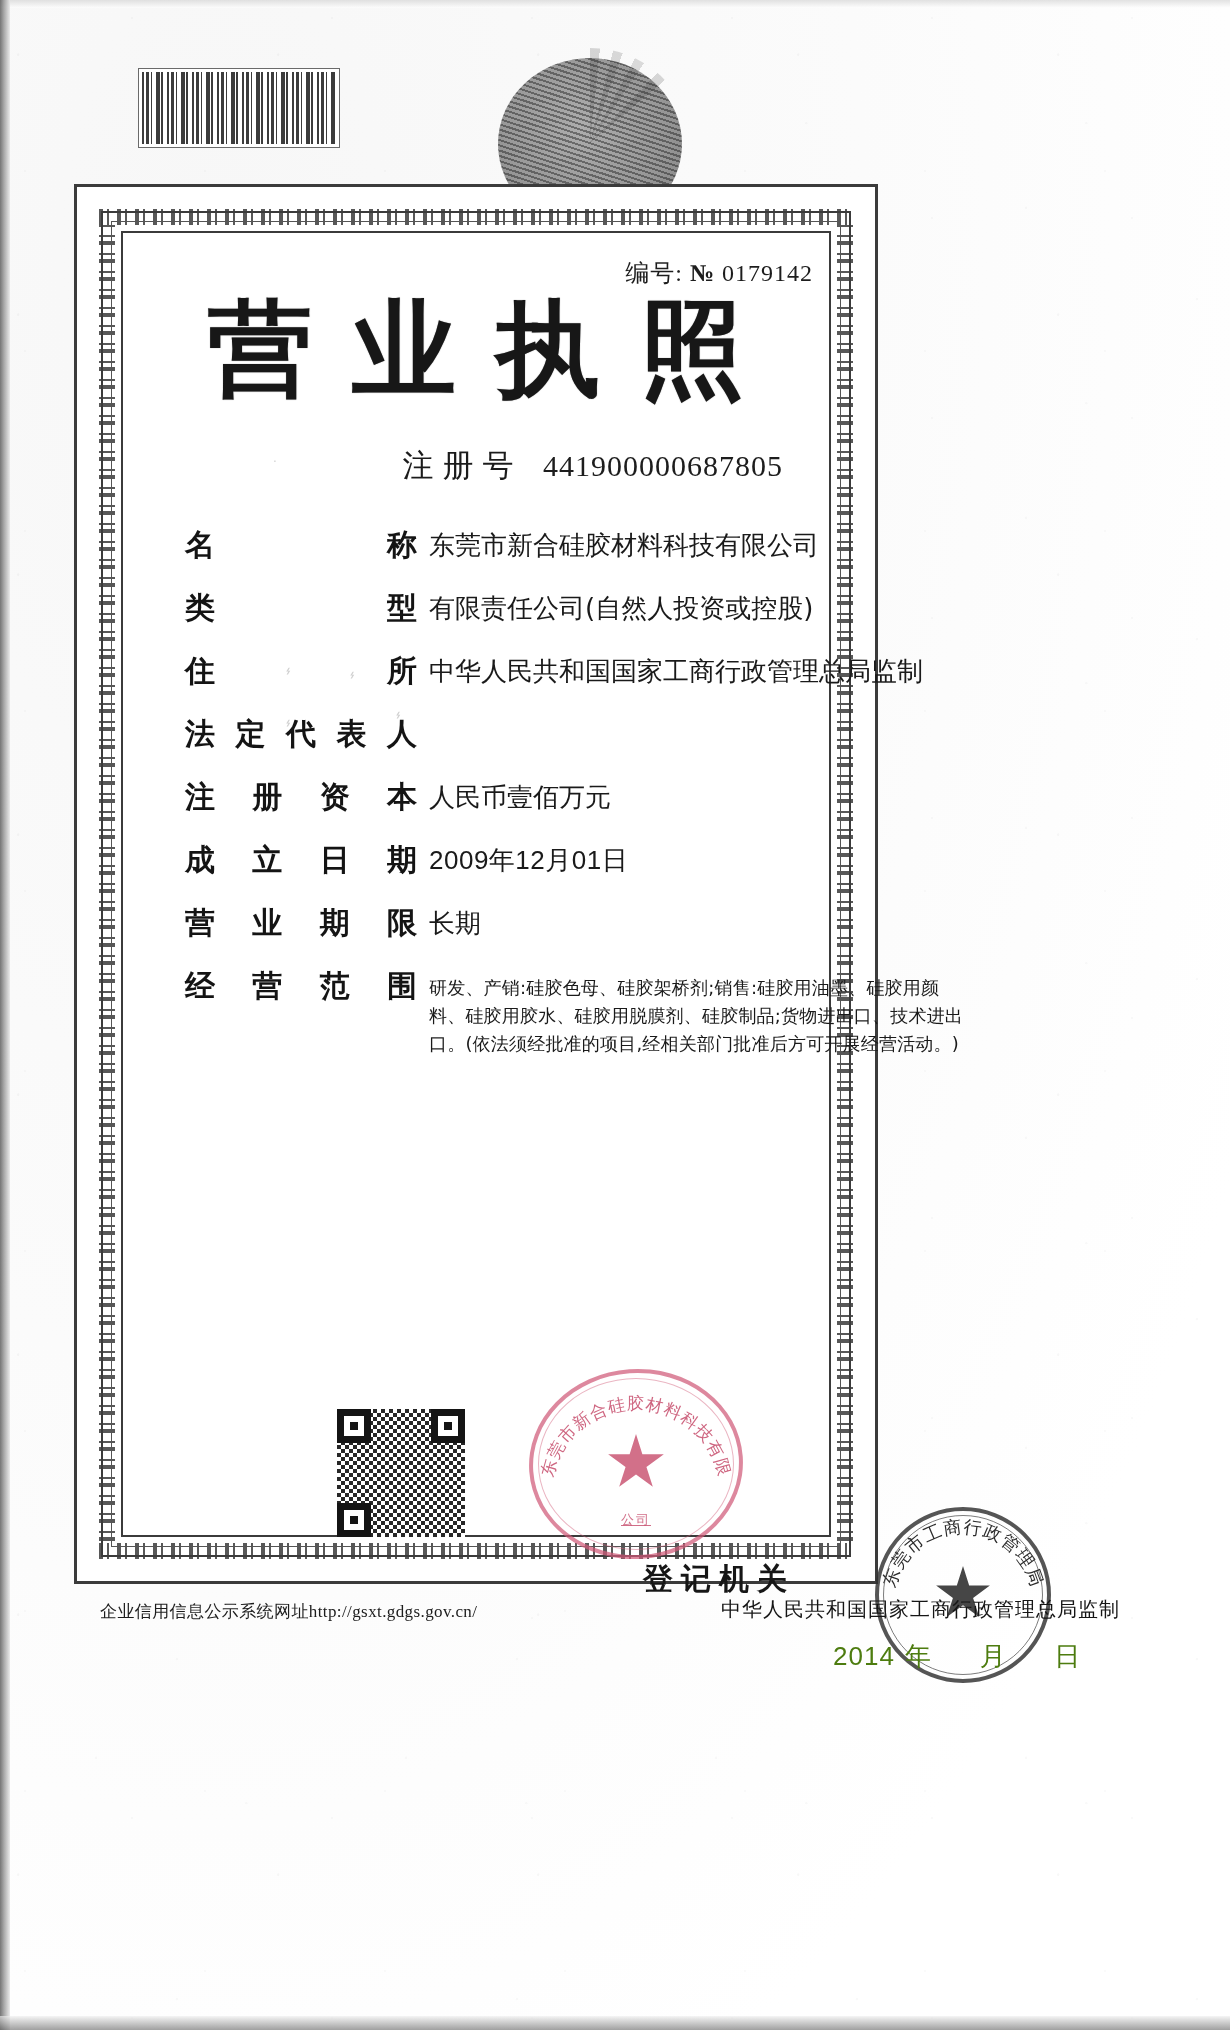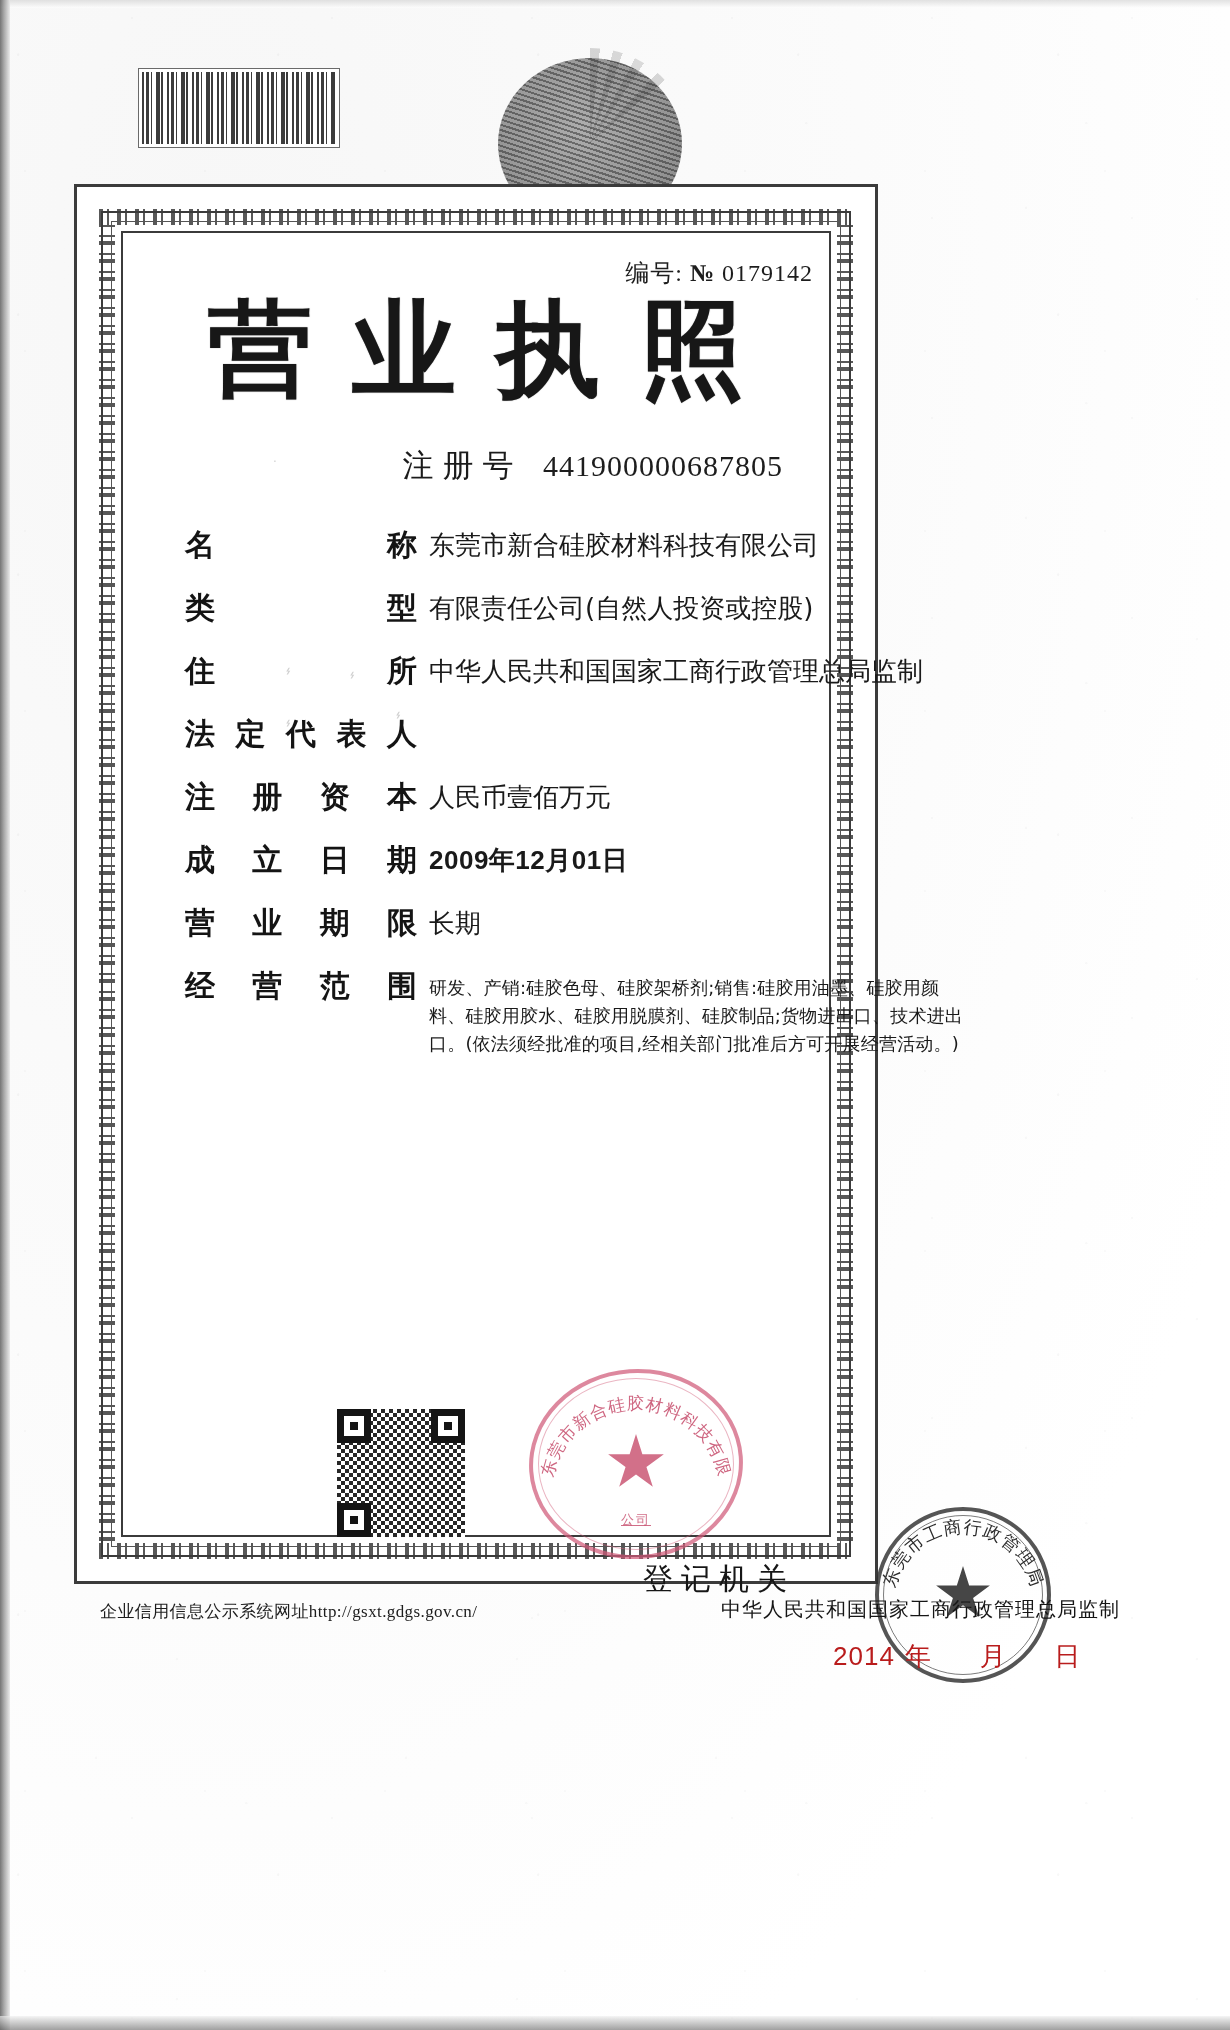--- a/index.html
+++ b/index.html
@@ -221,21 +221,20 @@
     flex: 1 1 auto;
     font-family: "DejaVu Sans", sans-serif;
     font-size: 26px;
     color: #1a1a1a;
     line-height: 1.25;
     padding-top: 4px;
   }
   .field-value.num {
     font-family: "Liberation Sans", sans-serif;
     letter-spacing: .5px;
-    font-weight: bold;
   }
   #row-scope .field-value {
     font-size: 18px;
     line-height: 1.55;
     padding-top: 8px;
     letter-spacing: .2px;
   }
 
   
   #qr {
@@ -313,21 +312,21 @@
   }
 
   
   #registry-label {
     position: absolute;
     left: 566px; top: 1372px;
     font-family: "DejaVu Sans", sans-serif;
     font-size: 30px;
     letter-spacing: 8px;
     color: #161616;
-    font-weight: normal;
+    font-weight: bold;
   }
   #seal-authority {
     position: absolute;
     left: 798px; top: 1320px;
     width: 176px; height: 176px;
   }
   #seal-authority .ring {
     position: absolute; left: 0; top: 0; right: 0; bottom: 0;
     border: 4px solid #2f2f2f;
     border-radius: 50%;
@@ -354,21 +353,21 @@
     fill: #2b2b2b;
     letter-spacing: 1px;
   }
 
   
   #issue-date {
     position: absolute;
     left: 756px; top: 1452px;
     font-family: "DejaVu Sans", sans-serif;
     font-size: 26px;
-    color: #b91c1c;
+    color: #4d7c0f;
     letter-spacing: 2px;
     white-space: nowrap;
   }
   #issue-date .yr {
     font-family: "Liberation Sans", sans-serif;
     letter-spacing: 1px;
   }
   #issue-date .blank {
     display: inline-block;
     width: 26px;

